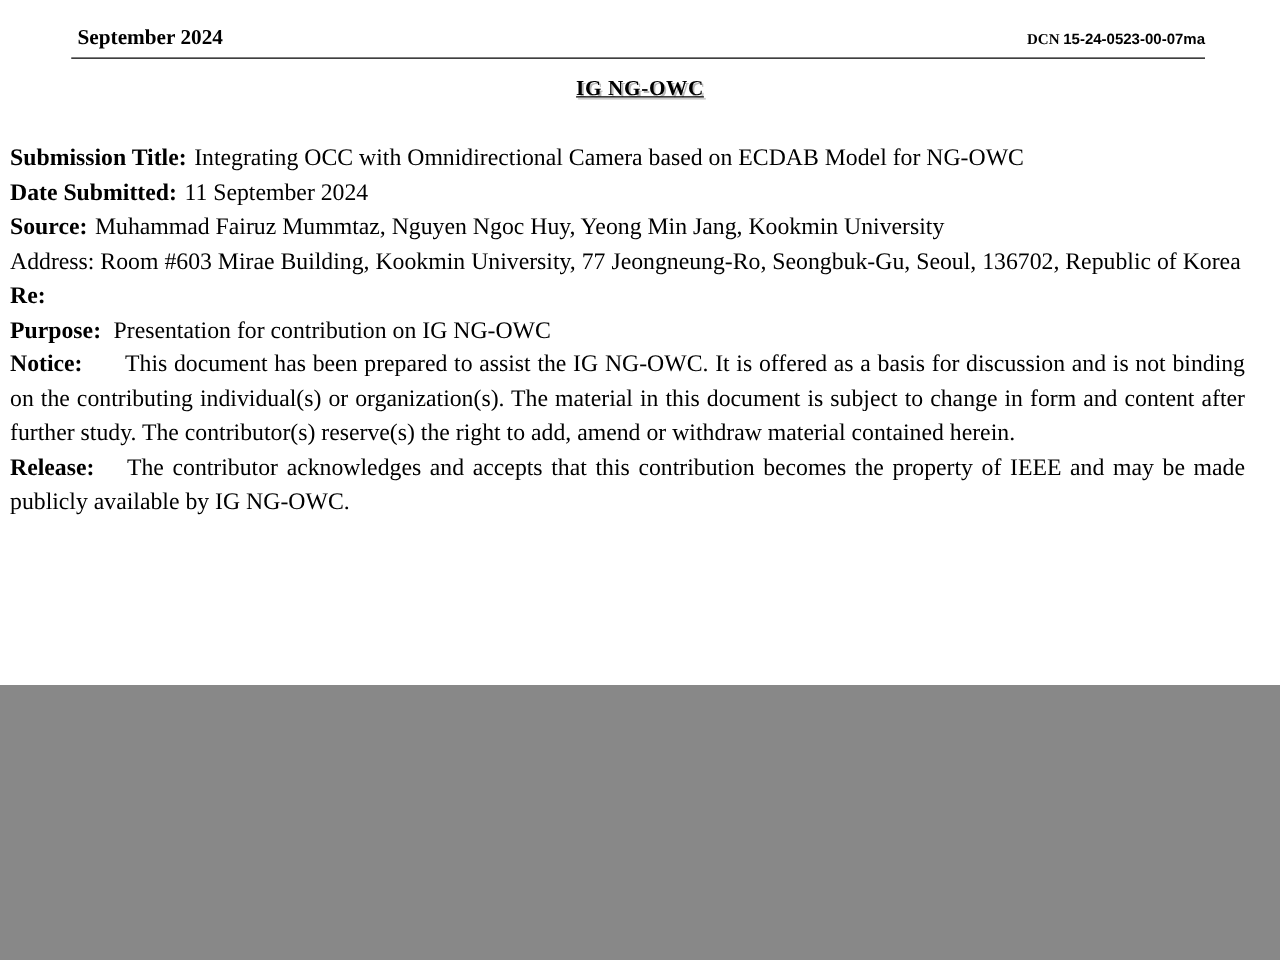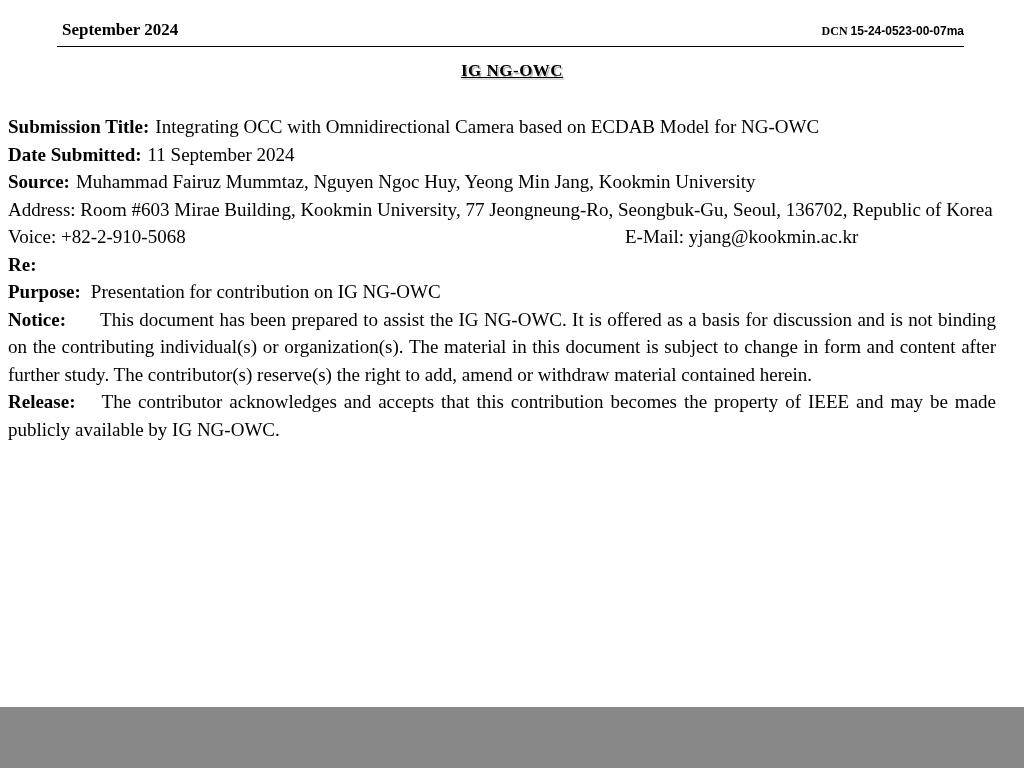--- a/index.html
+++ b/index.html
@@ -1,20 +1,20 @@
 <!DOCTYPE html>
 <html><head>
 <meta charset="utf-8">
 <style>
   * { margin: 0; padding: 0; box-sizing: border-box; }
   html, body { background: #888; }
   .slide {
     position: relative;
     width: 1024px;
-    height: 707px;
+    height: 548px;
     margin: 0 auto;
     background: #ffffff;
     color: #000000;
     font-family: "Liberation Serif", "DejaVu Serif", serif;
     overflow: hidden;
   }
   
   .header {
     display: flex;
     justify-content: space-between;
@@ -134,24 +134,20 @@
     <p>
       <span class="lbl gap-sm">Date Submitted:</span><span>11 September 2024</span>
     </p>
 
     <p>
       <span class="lbl gap-sm">Source:</span><span>Muhammad Fairuz Mummtaz, Nguyen Ngoc Huy, Yeong Min Jang, Kookmin University</span>
     </p>
 
     <p class="block-address">Address: Room #603 Mirae Building, Kookmin University, 77 Jeongneung-Ro, Seongbuk-Gu, Seoul, 136702, Republic of Korea</p>
 
-    <p class="voice-line">
-      <span>Voice: +82-2-910-5068</span>
-      <span class="email">E-Mail: yjang@kookmin.ac.kr</span>
-    </p>
 
     <p class="re-line">
       <span class="lbl">Re:</span>
     </p>
 
 
     <p class="purpose-line">
       <span class="lbl gap-md">Purpose:</span><span>Presentation for contribution on IG NG-OWC</span>
     </p>
 

